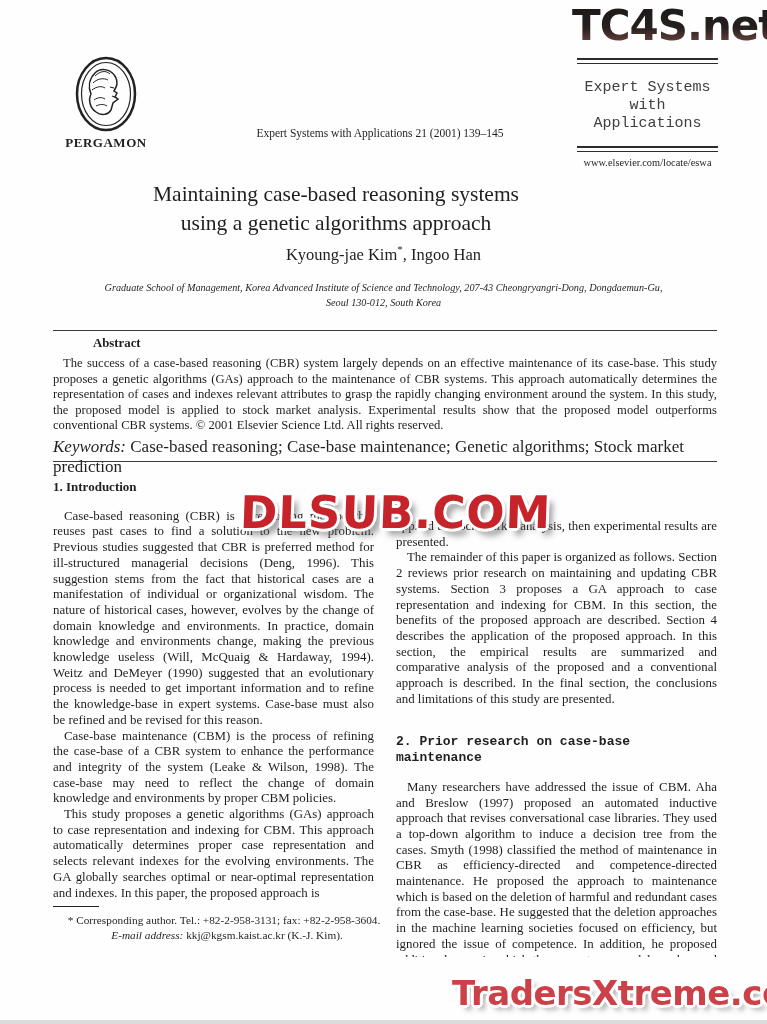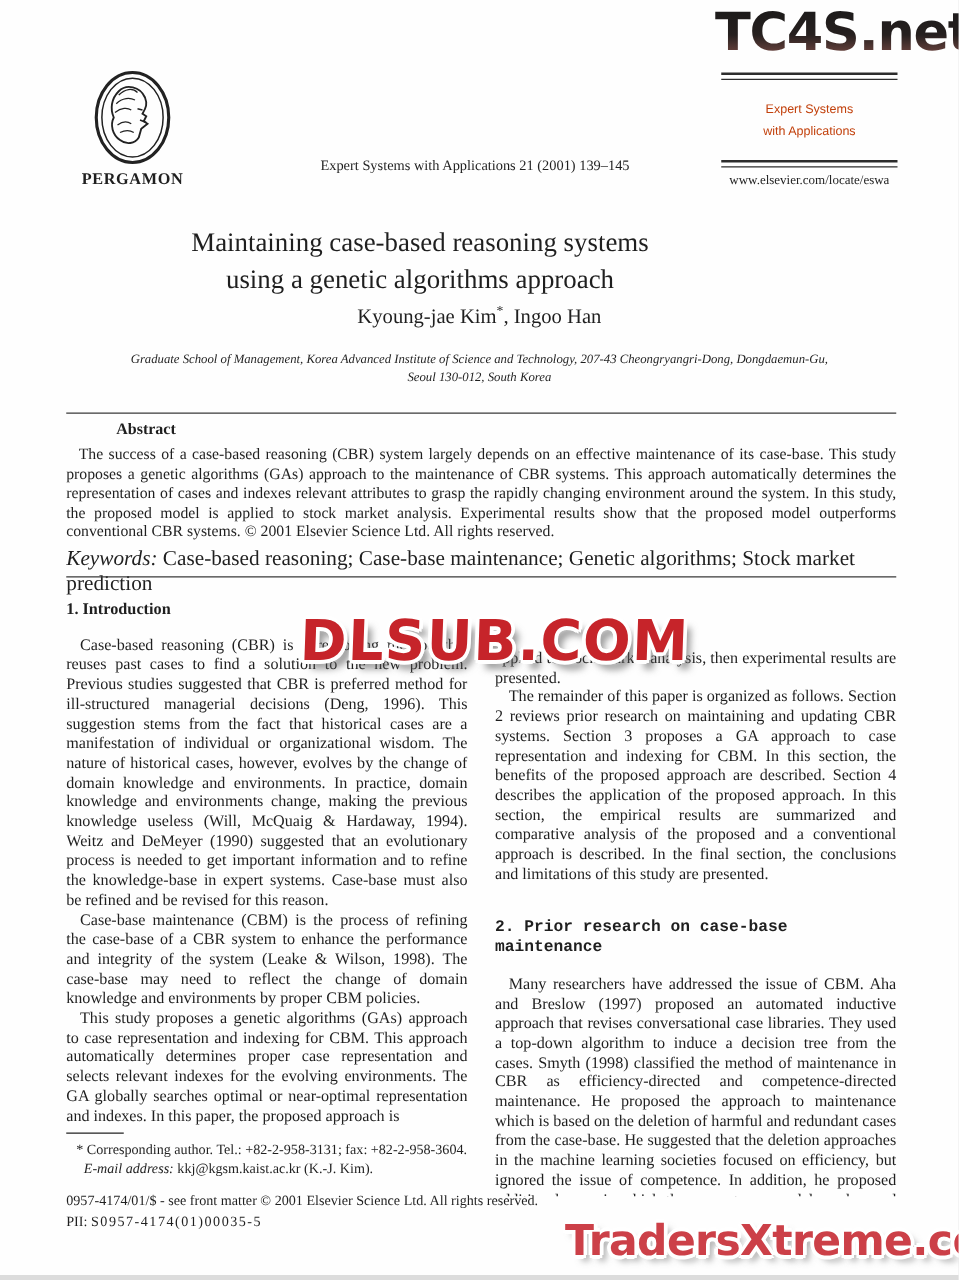--- a/index.html
+++ b/index.html
@@ -8,22 +8,22 @@
     background:#fefefe;overflow:hidden;
     font-family:"Liberation Serif",serif;color:#1f1f1f;
   }
   
   .pergamon{position:absolute;left:48px;top:56px;width:116px;text-align:center;}
   .pergamon svg{display:block;margin:0 auto;}
   .pergamon-label{font-weight:bold;font-size:13px;letter-spacing:.5px;margin-top:3px;}
   .citation{position:absolute;left:100px;top:127px;width:560px;text-align:center;font-size:11.5px;}
   .journal-block{position:absolute;left:577px;top:58px;width:141px;}
   .rule-double{height:3px;border-top:2px solid #2c2c2c;border-bottom:1px solid #2c2c2c;}
-  .journal-name{font-family:Liberation Sans, sans-serif;font-size:10px;line-height:18px;
-    text-align:center;margin:15px 0 13px;color:#c2410c;}
+  .journal-name{font-family:Liberation Mono, monospace;font-size:15px;line-height:18px;
+    text-align:center;margin:15px 0 13px;color:#404040;}
   .journal-site{font-size:10.4px;text-align:center;margin-top:5px;}
   
   .title{position:absolute;left:0;top:180px;width:672px;text-align:center;
     font-size:21.5px;line-height:29px;}
   .authors{position:absolute;left:0;top:243px;width:767px;text-align:center;font-size:16.5px;}
   .authors sup{font-size:11px;}
   .affil{position:absolute;left:0;top:281px;width:767px;text-align:center;
     font-style:italic;font-size:10.2px;line-height:14.5px;}
   
   .hr{position:absolute;left:53px;width:664px;border-top:1.5px solid #3a3a3a;height:0;}
@@ -34,21 +34,21 @@
   .keywords .kw-label{font-style:italic;}
   
   .col{position:absolute;top:479px;width:321px;font-size:12.9px;line-height:15.7px;overflow:hidden;}
   .col-left{left:53px;height:428px;}
   .col-right{left:396px;height:478px;}
   .col h2{font-size:13px;margin:0 0 14px 0;}
   .sec2{margin-top:27px !important;font-family:Liberation Mono, monospace;}
   .col p{margin:0;text-align:justify;text-indent:11px;}
   .col p.noind{text-indent:0;margin-top:40px;}
   
-  .footnote{position:absolute;left:53px;top:906px;width:334px;font-size:11.3px;line-height:15px;}
+  .footnote{position:absolute;left:53px;top:906px;width:334px;font-size:11.3px;line-height:15px;text-align:center;}
   .fn-divider{width:46px;border-top:1px solid #222;margin-bottom:6px;}
   .fn-line1{padding-left:8px;}
   .fn-line2{padding-left:14px;}
   .fn-line2 .em-label{font-style:italic;}
   .pubinfo{position:absolute;left:53px;top:953px;font-size:11.3px;line-height:16.5px;}
   .pii-val{letter-spacing:1.2px;}
   
   .wm-tc4s{
     position:absolute;left:572px;top:1px;width:200px;
     font-family:"DejaVu Sans",sans-serif;font-weight:800;font-size:42px;letter-spacing:-1px;
@@ -146,24 +146,17 @@
   <div class="wm-dlsub">DLSUB.COM</div>
 
   <div class="footnote">
     <div class="fn-divider"></div>
     <div class="fn-line1">* Corresponding author. Tel.: +82-2-958-3131; fax: +82-2-958-3604.</div>
     <div class="fn-line2">
       <span class="em-label">E-mail address:</span><span> kkj@kgsm.kaist.ac.kr (K.-J. Kim).</span>
     </div>
   </div>
 
-  <div class="pubinfo">
-    <div>0957-4174/01/$ - see front matter © 2001 Elsevier Science Ltd. All rights reserved.</div>
-    <div>
-      <span>PII:</span>
-      <span class="pii-val">S0957-4174(01)00035-5</span>
-    </div>
-  </div>
 
   <div class="wm-traders">TradersXtreme.com</div>
 
   <div class="scan-edge"></div>
 </div>
 
 </body></html>

